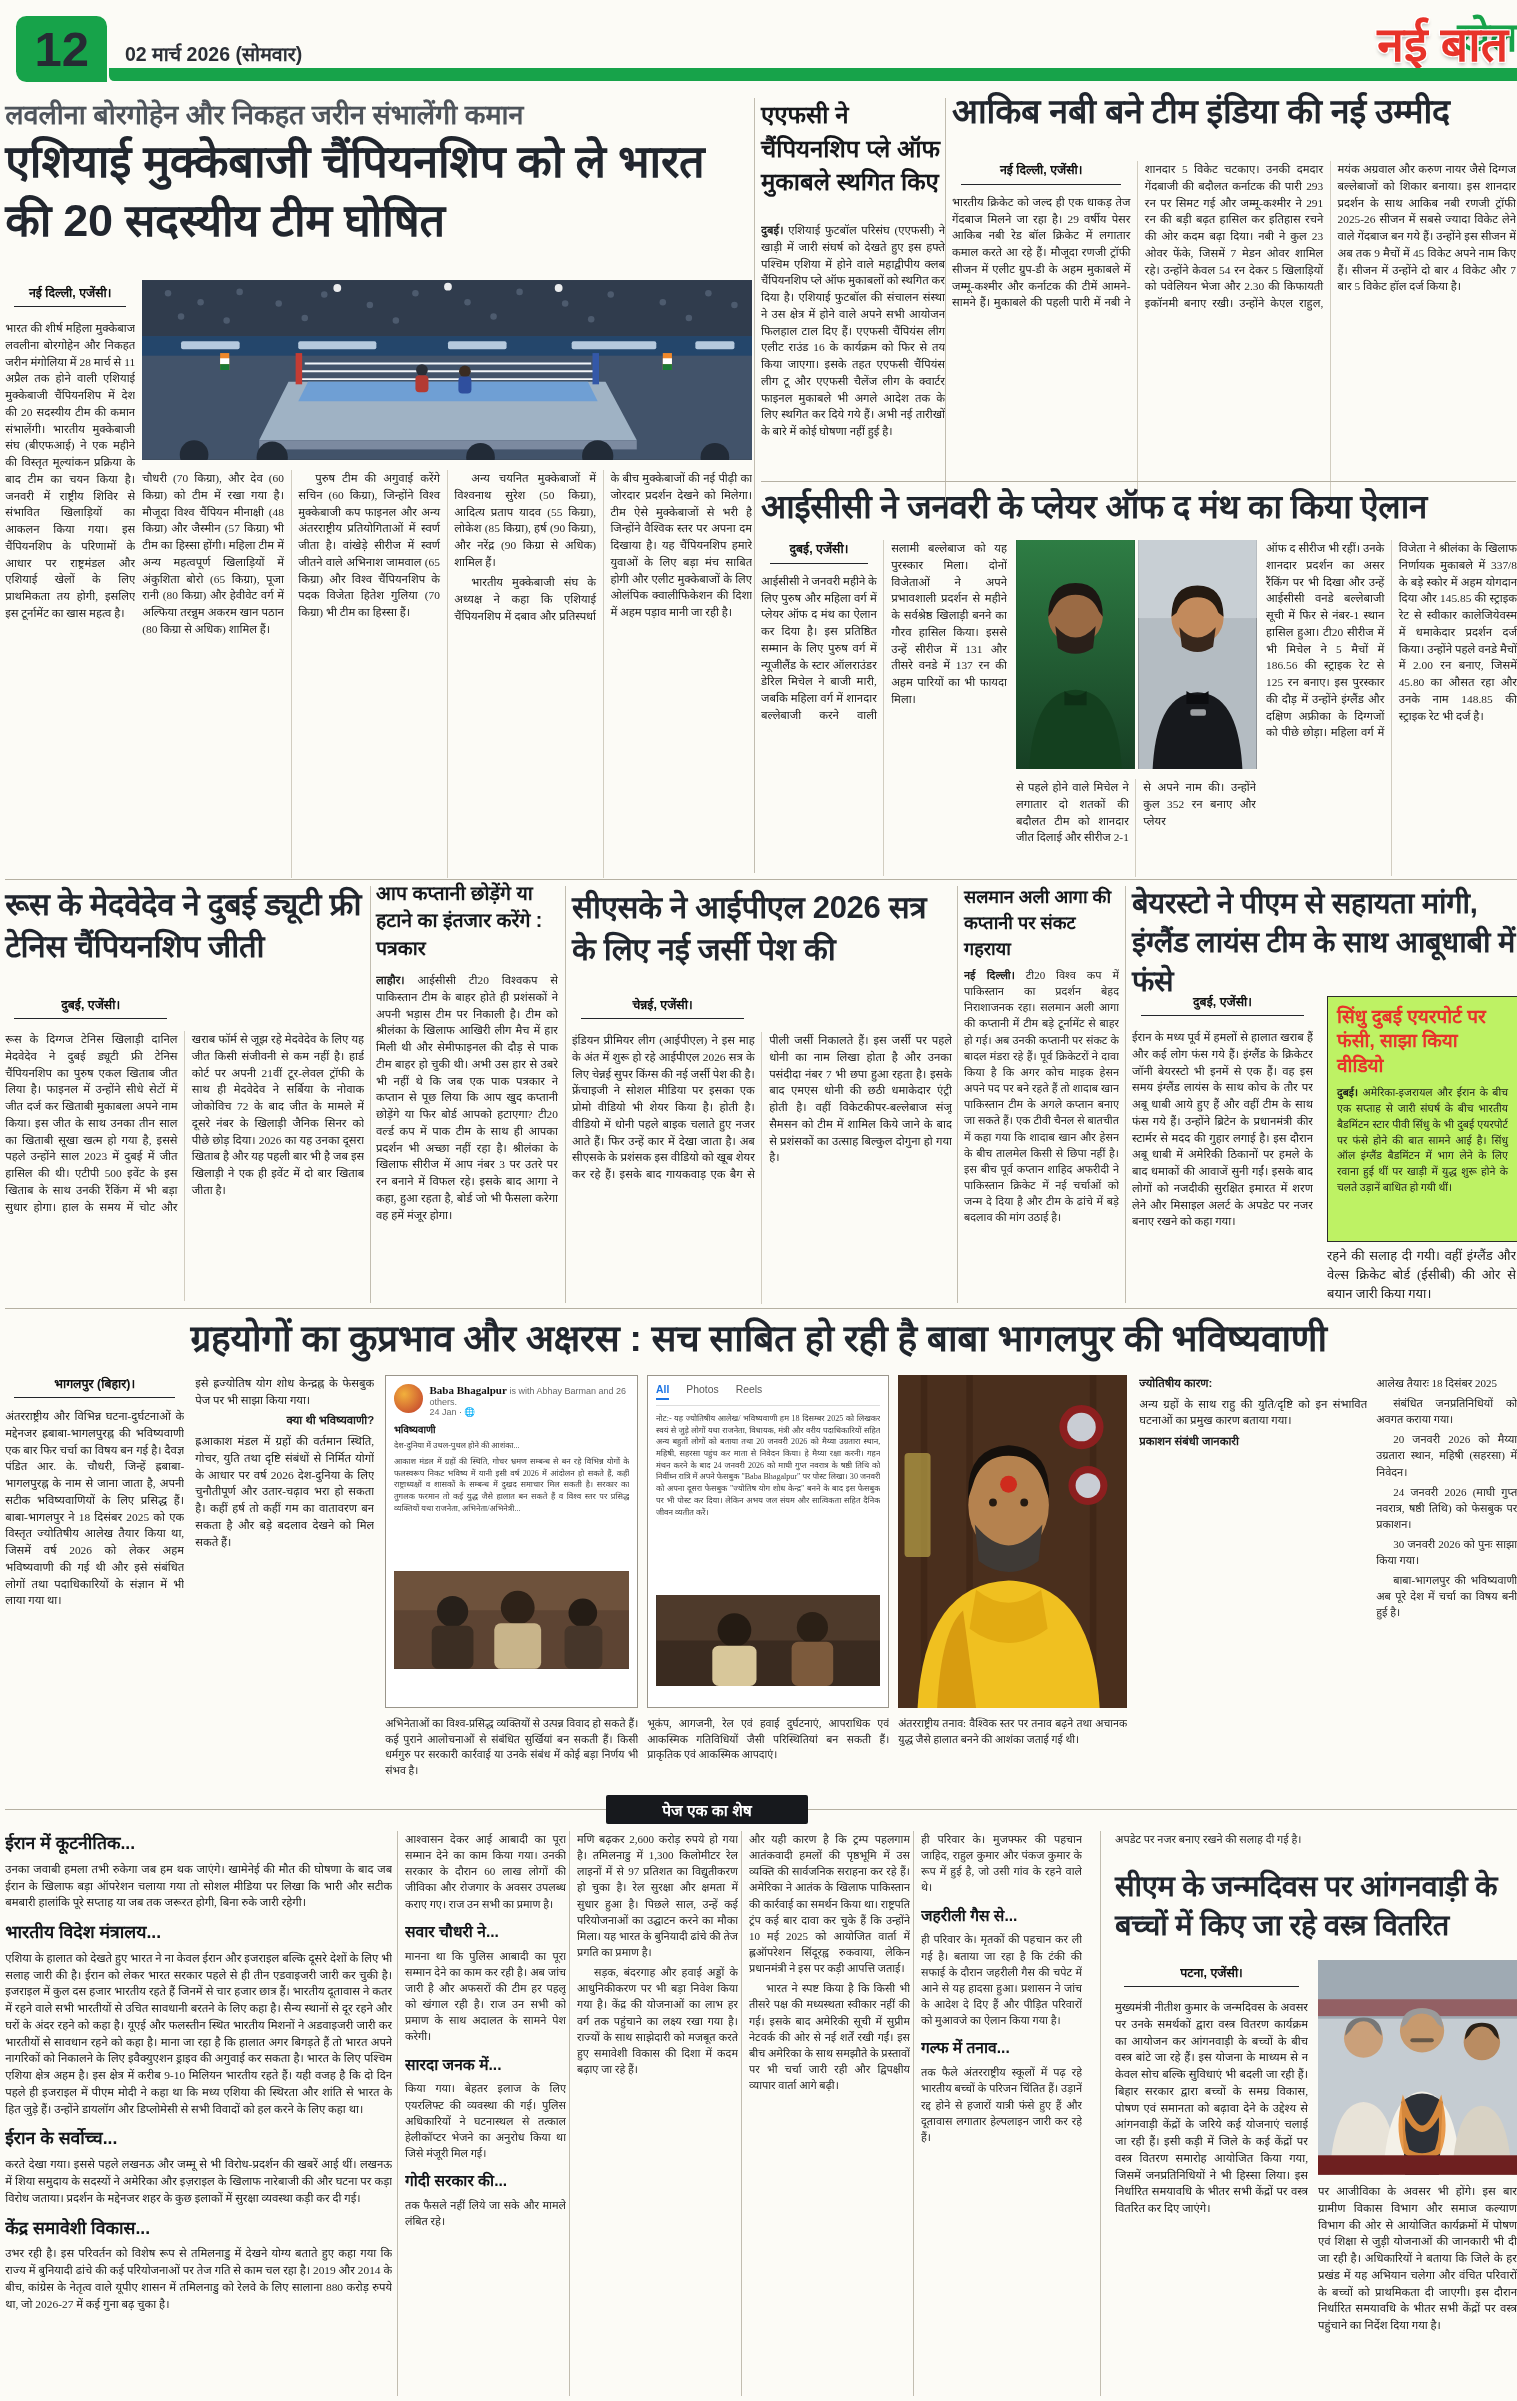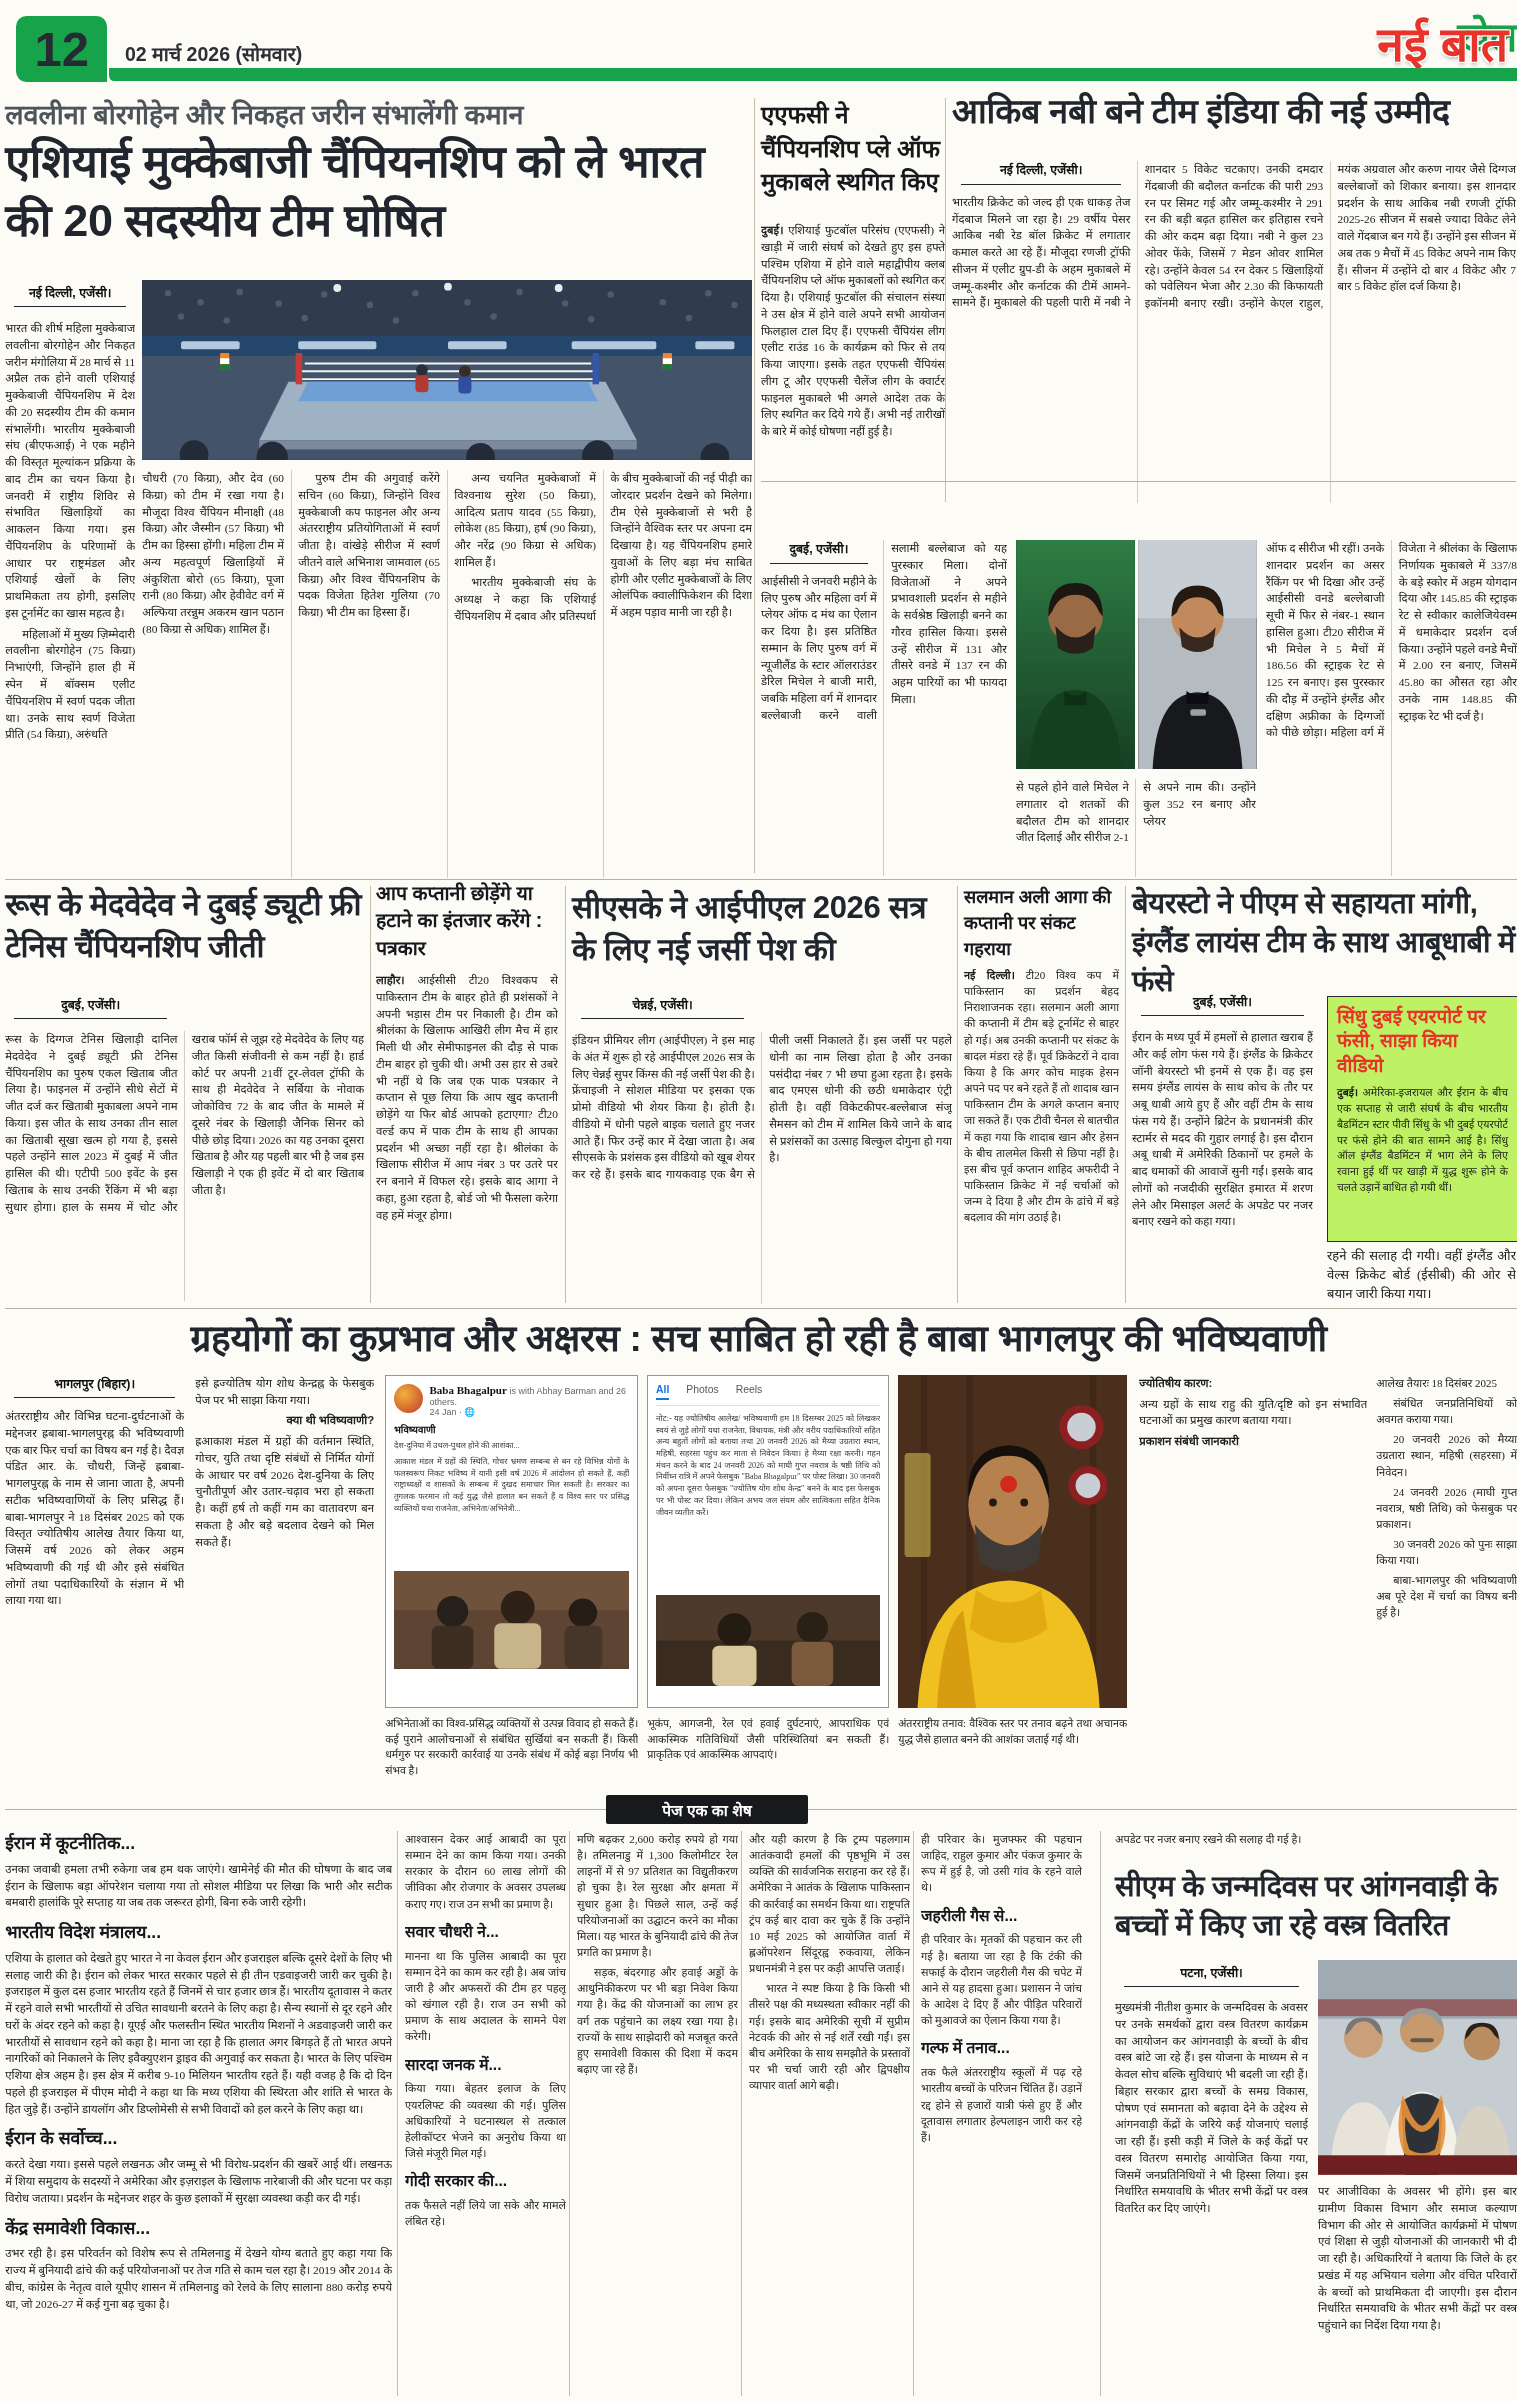--- a/index.html
+++ b/index.html
@@ -47,21 +47,20 @@
   <div class="abs sans" style="right:9px;top:10.4px;font-weight:900;font-size:48px;color:#e8332a;
               text-shadow:-1.3px -1.3px 0 #fff,1.3px -1.3px 0 #fff,-1.3px 1.3px 0 #fff,1.3px 1.3px 0 #fff,0 2.6px 3.9px rgba(0,0,0,.25)">नई बात</div>
   <div class="abs" style="left:109px;top:68px;width:1408px;height:13px;background:#17a34a;border-radius:0 0 0 5.2px"></div>
 
   <div class="abs" style="left:5.2px;top:91px;width:747px;height:788px">
     <div class="kicker" style="font-size:27px;margin-top:3.9px">लवलीना बोरगोहेन और निकहत जरीन संभालेंगी कमान</div>
     <div class="h900" style="position:absolute;left:0;top:42px;width:746px;font-size:45px;line-height:1.3">एशियाई मुक्केबाजी चैंपियनशिप को ले भारत की 20 सदस्यीय टीम घोषित</div>
     <div class="dateline abs" style="left:0;top:193px;width:130px">नई दिल्ली, एजेंसी।</div>
     <div class="abs body-txt" style="left:0;top:229px;width:130px;height:557px;overflow:hidden">
       <p class="noind">भारत की शीर्ष महिला मुक्केबाज लवलीना बोरगोहेन और निकहत जरीन मंगोलिया में 28 मार्च से 11 अप्रैल तक होने वाली एशियाई मुक्केबाजी चैंपियनशिप में देश की 20 सदस्यीय टीम की कमान संभालेंगी। भारतीय मुक्केबाजी संघ (बीएफआई) ने एक महीने की विस्तृत मूल्यांकन प्रक्रिया के बाद टीम का चयन किया है। जनवरी में राष्ट्रीय शिविर से संभावित खिलाड़ियों का आकलन किया गया। इस चैंपियनशिप के परिणामों के आधार पर राष्ट्रमंडल और एशियाई खेलों के लिए प्राथमिकता तय होगी, इसलिए इस टूर्नामेंट का खास महत्व है।</p>
-      <p>महिलाओं में मुख्य ज़िम्मेदारी लवलीना बोरगोहेन (75 किग्रा) निभाएंगी, जिन्होंने हाल ही में स्पेन में बॉक्सम एलीट चैंपियनशिप में स्वर्ण पदक जीता था। उनके साथ स्वर्ण विजेता प्रीति (54 किग्रा), अरुंधति</p>
     </div>
     <div class="abs photo-frame" style="left:137px;top:189px;width:610px;height:180px">
       <svg width="610" height="180" viewBox="0 0 937 276">
         <rect width="937" height="276" fill="#42536a"></rect>
         <rect width="937" height="86" fill="#303c4d"></rect>
         <g fill="#556377" opacity=".8">
           <circle cx="40" cy="20" r="5"></circle>
             <circle cx="90" cy="34" r="5"></circle>
             <circle cx="150" cy="18" r="5"></circle>
             <circle cx="210" cy="36" r="5"></circle>
@@ -147,20 +146,21 @@
 
   <div class="abs" style="left:952px;top:91px;width:564px;height:417px">
     <div class="h900" style="font-size:34px;line-height:1.2;white-space:nowrap">आकिब नबी बने टीम इंडिया की नई उम्मीद</div>
     <div class="abs body-txt cols3" style="left:0;top:70px;width:564px;height:342px;overflow:hidden">
       <div class="dateline" style="margin-bottom:9px">नई दिल्ली, एजेंसी।</div>
       <p class="noind">भारतीय क्रिकेट को जल्द ही एक धाकड़ तेज गेंदबाज मिलने जा रहा है। 29 वर्षीय पेसर आकिब नबी रेड बॉल क्रिकेट में लगातार कमाल करते आ रहे हैं। मौजूदा रणजी ट्रॉफी सीजन में एलीट ग्रुप-डी के अहम मुकाबले में जम्मू-कश्मीर और कर्नाटक की टीमें आमने-सामने हैं। मुकाबले की पहली पारी में नबी ने शानदार 5 विकेट चटकाए। उनकी दमदार गेंदबाजी की बदौलत कर्नाटक की पारी 293 रन पर सिमट गई और जम्मू-कश्मीर ने 291 रन की बड़ी बढ़त हासिल कर इतिहास रचने की ओर कदम बढ़ा दिया। नबी ने कुल 23 ओवर फेंके, जिसमें 7 मेडन ओवर शामिल रहे। उन्होंने केवल 54 रन देकर 5 खिलाड़ियों को पवेलियन भेजा और 2.30 की किफायती इकॉनमी बनाए रखी। उन्होंने केएल राहुल, मयंक अग्रवाल और करुण नायर जैसे दिग्गज बल्लेबाजों को शिकार बनाया। इस शानदार प्रदर्शन के साथ आकिब नबी रणजी ट्रॉफी 2025-26 सीजन में सबसे ज्यादा विकेट लेने वाले गेंदबाज बन गये हैं। उन्होंने इस सीजन में अब तक 9 मैचों में 45 विकेट अपने नाम किए हैं। सीजन में उन्होंने दो बार 4 विकेट और 7 बार 5 विकेट हॉल दर्ज किया है।</p>
     </div>
   </div>
 
   <div class="abs" style="left:761px;top:487px;width:755px;height:391px">
+    <div class="h900" style="font-size:33px;line-height:1.2;white-space:nowrap">आईसीसी ने जनवरी के प्लेयर ऑफ द मंथ का किया ऐलान</div>
     <div class="abs body-txt cols2" style="left:0;top:53px;width:246px;height:336px;overflow:hidden">
       <div class="dateline" style="margin-bottom:9px">दुबई, एजेंसी।</div>
       <p class="noind">आईसीसी ने जनवरी महीने के लिए पुरुष और महिला वर्ग में प्लेयर ऑफ द मंथ का ऐलान कर दिया है। इस प्रतिष्ठित सम्मान के लिए पुरुष वर्ग में न्यूजीलैंड के स्टार ऑलराउंडर डेरिल मिचेल ने बाजी मारी, जबकि महिला वर्ग में शानदार बल्लेबाजी करने वाली सलामी बल्लेबाज को यह पुरस्कार मिला। दोनों विजेताओं ने अपने प्रभावशाली प्रदर्शन से महीने के सर्वश्रेष्ठ खिलाड़ी बनने का गौरव हासिल किया। इससे उन्हें सीरीज में 131 और तीसरे वनडे में 137 रन की अहम पारियों का भी फायदा मिला।</p>
     </div>
     <div class="abs photo-frame" style="left:255px;top:53px;width:119px;height:229px">
       <svg width="119" height="229" viewBox="0 0 182 352">
         <rect width="182" height="352" fill="#1f5c33"></rect>
         <rect width="182" height="352" fill="url(#g1)"></rect>
         <defs>
             <linearGradient id="g1" x1="0" y1="0" x2="0" y2="1">

